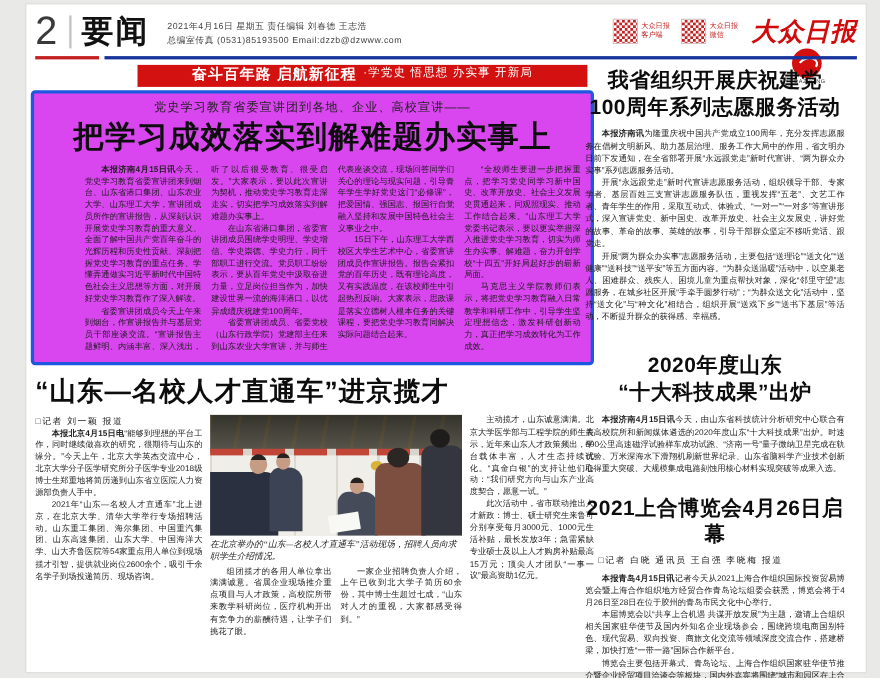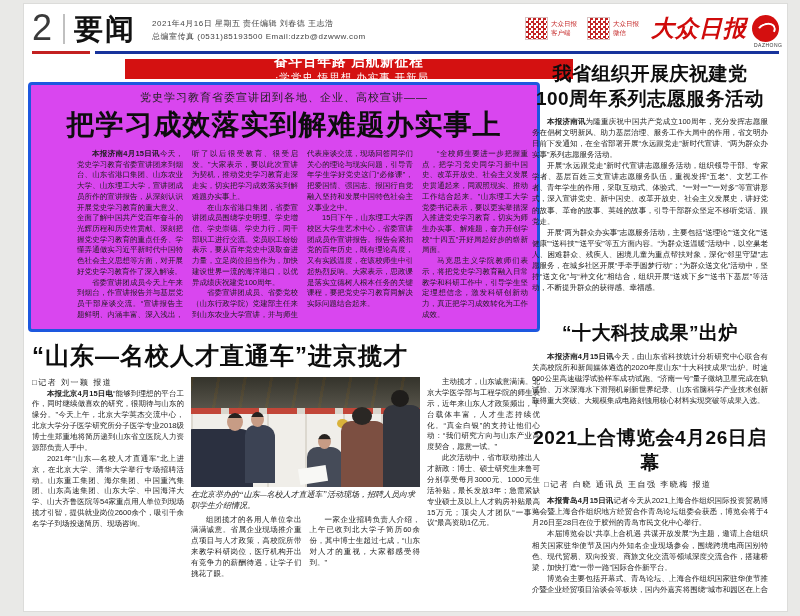--- a/index.html
+++ b/index.html
@@ -9,33 +9,33 @@
   
   .masthead { position:absolute; left:8px; top:5px; right:8px; height:40px; display:flex; align-items:flex-start; }
   .pagenum { font-size:36px; line-height:38px; font-weight:400; color:#3a3a3a; }
   .vert-div { width:2px; height:30px; background:#c0c0c0; margin:5px 9px 0 11px; }
   .section-title { font-size:29px; line-height:40px; font-weight:bold; color:#111; letter-spacing:2px; }
   .dateblock { margin:9px 0 0 16px; font-size:8px; color:#444; line-height:1.6; letter-spacing:.5px; white-space:nowrap; }
   .mast-spacer { flex:1; }
   .qr-group { display:flex; align-items:center; margin-top:8px; }
   .qr { width:23px; height:23px; background:repeating-conic-gradient(#c32222 0% 25%, #ffffff 0% 50%) 0 0/5px 5px; border:1px solid #d8c0c0; }
   .qr-label { font-size:6.5px; color:#c32222; line-height:1.35; margin:0 10px 0 3px; width:26px; }
-  .logo-wrap { display:flex; align-items:center; margin:4px 0 0 2px; }
+  .logo-wrap { display:flex; align-items:center; margin:4px 0 0 2px;flex-direction:column; }
   .logo-text { font-size:23px; font-weight:bold; font-style:italic; color:#cf0b0b; letter-spacing:1px; font-family:"Liberation Serif", serif; }
   .logo-circle { width:27px; height:27px; border-radius:50%; background:#d40f0f; margin-left:5px; position:relative; }
   .logo-circle::after { content:""; position:absolute; left:5px; top:8px; width:15px; height:10px; border:2px solid #fff; border-radius:50%; border-left-color:transparent; border-bottom-color:transparent; transform:rotate(-18deg); }
   .logo-sub { position:absolute; left:2px; bottom:-6px; font-size:5px; color:#333; letter-spacing:.5px; }
 
   
   .rules { position:absolute; left:8px; top:47px; right:8px; display:flex; align-items:center; }
   .rule-red { width:58px; height:3px; background:#c32020; }
   .rule-blue { flex:1; height:3px; background:#17339c; margin-left:5px; }
 
   
-  .banner { position:absolute; left:101px; top:55px; width:448px; height:20px; background:#d41111; color:#fff; display:flex; align-items:center; justify-content:center; white-space:nowrap;flex-direction:column; }
+  .banner { position:absolute; left:101px; top:55px; width:409px; height:20px; background:#d41111; color:#fff; display:flex; align-items:flex-start; justify-content:center; white-space:nowrap; }
   .banner-main { font-size:13.5px; font-weight:bold; letter-spacing:1px; }
   .banner-sub { font-size:10.5px; margin-left:6px; letter-spacing:1px; }
 
   
   .lead-box { position:absolute; left:4px; top:78px; width:512px; height:250px; border:3px solid #1d58df; border-radius:4px; padding:5px 9px 4px; background:#d946ef; }
   .kicker { text-align:center; font-size:11px; color:#222; letter-spacing:1px; }
   .lead-headline { text-align:center; font-size:28px; font-weight:bold; letter-spacing:1px; color:#0d0d0d; margin:1px 0 5px; }
   .lead-body { height:174px; overflow:hidden; column-count:4; column-gap:9px; font-size:7.5px; line-height:1.43; text-align:justify; color:#1d1d1d;margin-left:37px; }
   .lead-body p { text-indent:2em; margin:0; }
   .lead-bold { font-weight:bold; }
@@ -177,20 +177,21 @@
       </div>
       <div class="sb-body sb-body-volunteer">
         <p><span class="lead-bold">本报济南讯</span><span>为隆重庆祝中国共产党成立100周年，充分发挥志愿服务在倡树文明新风、助力基层治理、服务工作大局中的作用，省文明办日前下发通知，在全省部署开展“永远跟党走”新时代宣讲、“两为群众办实事”系列志愿服务活动。</span></p>
         <p>开展“永远跟党走”新时代宣讲志愿服务活动，组织领导干部、专家学者、基层百姓三支宣讲志愿服务队伍，重视发挥“五老”、文艺工作者、青年学生的作用，采取互动式、体验式、“一对一”“一对多”等宣讲形式，深入宣讲党史、新中国史、改革开放史、社会主义发展史，讲好党的故事、革命的故事、英雄的故事，引导干部群众坚定不移听党话、跟党走。</p>
         <p>开展“两为群众办实事”志愿服务活动，主要包括“送理论”“送文化”“送健康”“送科技”“送平安”等五方面内容。“为群众送温暖”活动中，以空巢老人、困难群众、残疾人、困境儿童为重点帮扶对象，深化“邻里守望”志愿服务，在城乡社区开展“手牵手圆梦行动”；“为群众送文化”活动中，坚持“送文化”与“种文化”相结合，组织开展“送戏下乡”“送书下基层”等活动，不断提升群众的获得感、幸福感。</p>
       </div>
     </div>
 
     <div class="sb-article">
       <div class="sb-head">
+        <div>2020年度山东</div>
         <div>“十大科技成果”出炉</div>
       </div>
       <div class="sb-body sb-body-tech">
         <p><span class="lead-bold">本报济南4月15日讯</span><span>今天，由山东省科技统计分析研究中心联合有关高校院所和新闻媒体遴选的2020年度山东“十大科技成果”出炉。时速600公里高速磁浮试验样车成功试跑、“济南一号”量子微纳卫星完成在轨试验、万米深海水下滑翔机刷新世界纪录、山东省脑科学产业技术创新取得重大突破、大规模集成电路刻蚀用核心材料实现突破等成果入选。</span></p>
       </div>
     </div>
 
     <div class="sb-article">
       <div class="sb-head">2021上合博览会4月26日启幕</div>
       <div class="sb-byline">□记者 白晓 通讯员 王自强 李晓梅 报道</div>

